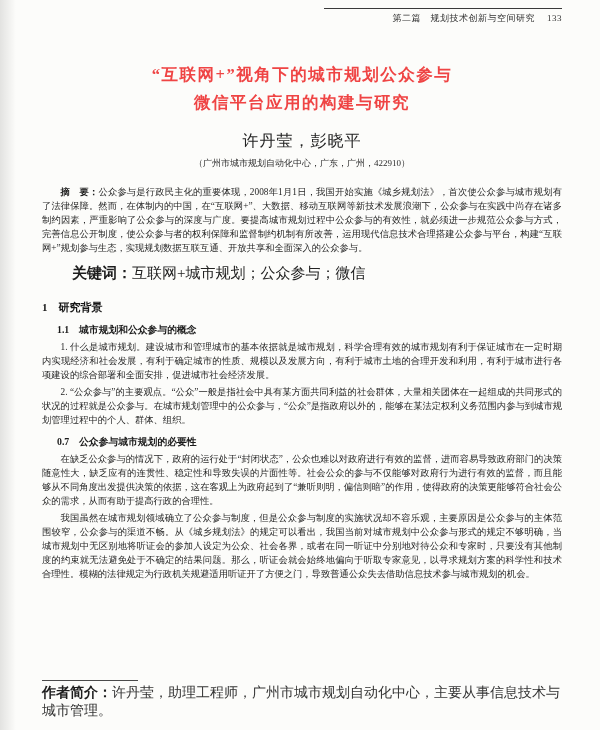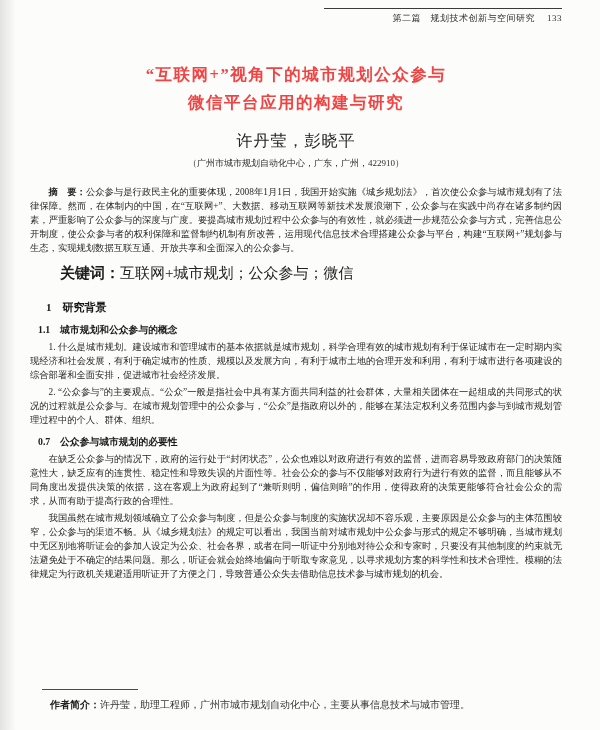--- a/index.html
+++ b/index.html
@@ -3,45 +3,45 @@
 <meta charset="utf-8">
 <style>
   html,body{margin:0;padding:0;background:#e9e9e5;}
   .page{
     position:relative;
     width:600px;height:730px;
     background:#fcfcfa;
     font-family:"Liberation Serif","DejaVu Serif",serif;
     color:#232323;
     box-sizing:border-box;
-    padding:8px 38px 58px 30px;
+    padding:8px 38px 58px 42px;
     overflow:hidden;
     margin:0 auto;
   }
   .page::before{
     content:"";position:absolute;left:0;top:0;bottom:0;width:16px;
     background:linear-gradient(90deg,rgba(0,0,0,0.10),rgba(0,0,0,0));
     pointer-events:none;
   }
   .running-head{margin-left:auto;width:238px;text-align:right;}
   .head-rule{border-top:1.3px solid #3a3a3a;margin-bottom:3px;}
   .head-text{font-size:9px;letter-spacing:.5px;color:#333;display:flex;justify-content:flex-end;gap:12px;align-items:baseline;}
   .title{margin:36px 0 0;text-align:center;font-size:16.5px;font-weight:bold;line-height:1.68;letter-spacing:1.5px;color:#ef4444;}
   .title span{display:block;}
   .authors{margin-top:15px;text-align:center;font-size:16px;letter-spacing:1px;}
   .affiliation{margin-top:5px;text-align:center;font-size:9px;color:#2c2c2c;}
   .abstract{margin:15px 0 0;font-size:9.3px;line-height:14px;text-align:justify;text-indent:2em;color:#262626;}
   .abstract b,.keywords b,.fn-text b{font-weight:bold;color:#1d1d1d;}
   .keywords{margin:9px 0 0;font-size:15px;text-indent:2em;}
-  h2.sec{margin:17px 16px 0;font-size:11px;color:#161616;}
-  h3.subsec{margin:9px 8px 0;font-size:9.8px;color:#1a1a1a;}
+  h2.sec{margin:17px 0 0;font-size:11px;color:#161616;}
+  h3.subsec{margin:9px 15px 0;font-size:9.8px;color:#1a1a1a;}
   p.para{margin:3px 0 0;font-size:9.3px;line-height:14px;text-align:justify;text-indent:2em;color:#262626;}
   .footnote{position:absolute;left:42px;right:38px;bottom:10px;}
   .fn-rule{width:96px;border-top:1px solid #4a4a4a;margin-bottom:3px;}
-  .fn-text{margin:8px;font-size:10px;color:#333;}
+  .fn-text{margin:0;font-size:14px;color:#333;}
 </style>
 </head>
 <body>
 
 <div class="page">
 
   <div class="running-head">
     <div class="head-rule"></div>
     <div class="head-text">
       <span>第二篇　规划技术创新与空间研究</span>

